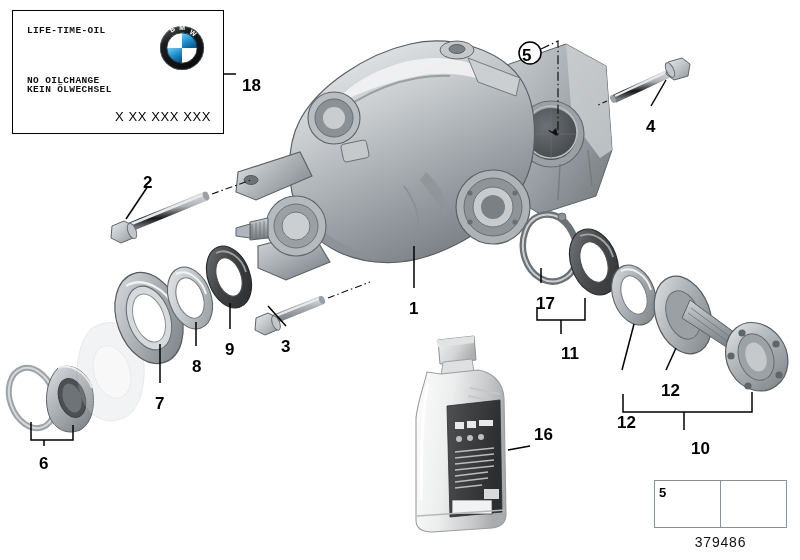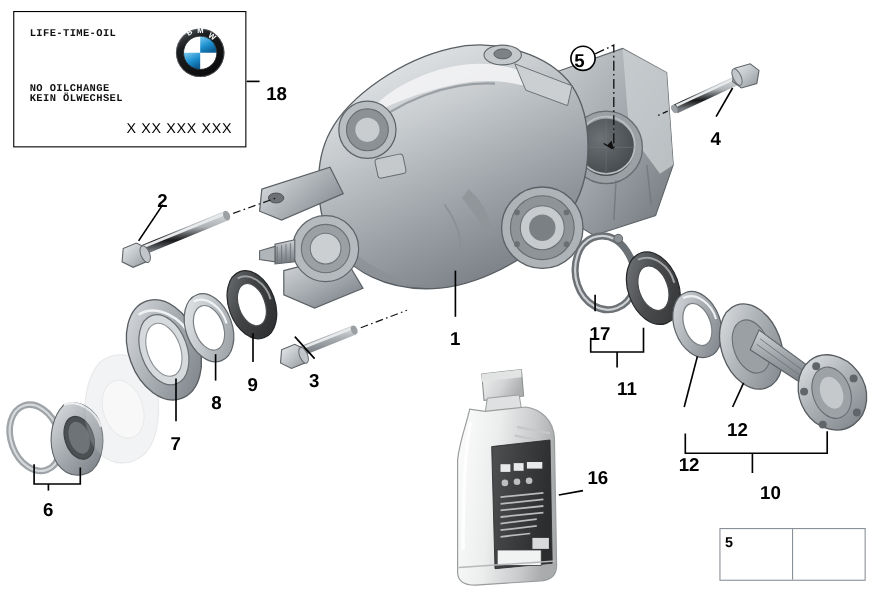--- a/index.html
+++ b/index.html
@@ -540,20 +540,21 @@
       </g>
     </svg>
   </div>
 
   <div id="legend">
     <div class="legend-cell" id="legend-cell-nut">
       <span id="legend-nut-num">5</span>
     </div>
     <div class="legend-cell" id="legend-cell-arrow"></div>
   </div>
+  <div id="diagram-number">379486</div>
 
   <div id="callout-layer">
       <div class="callout" style="left: 409px; top: 300px;">1</div>
       <div class="callout" style="left: 143px; top: 174px;">2</div>
       <div class="callout" style="left: 281px; top: 338px;">3</div>
       <div class="callout" style="left: 646px; top: 118px;">4</div>
       <div class="callout" style="left: 39px; top: 455px;">6</div>
       <div class="callout" style="left: 155px; top: 395px;">7</div>
       <div class="callout" style="left: 192px; top: 358px;">8</div>
       <div class="callout" style="left: 225px; top: 341px;">9</div>

